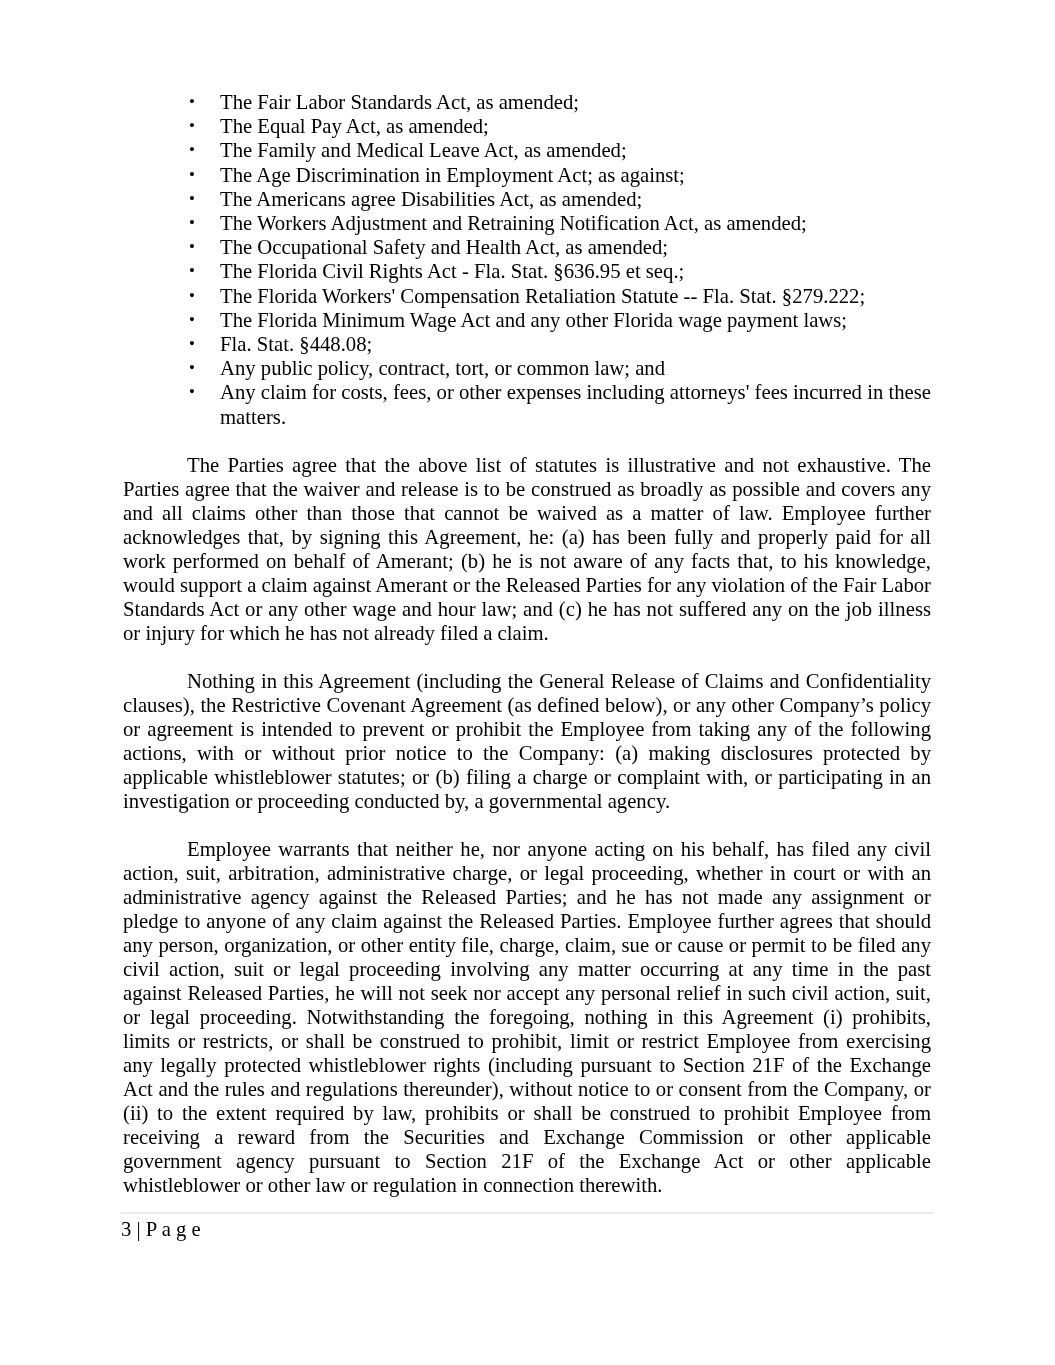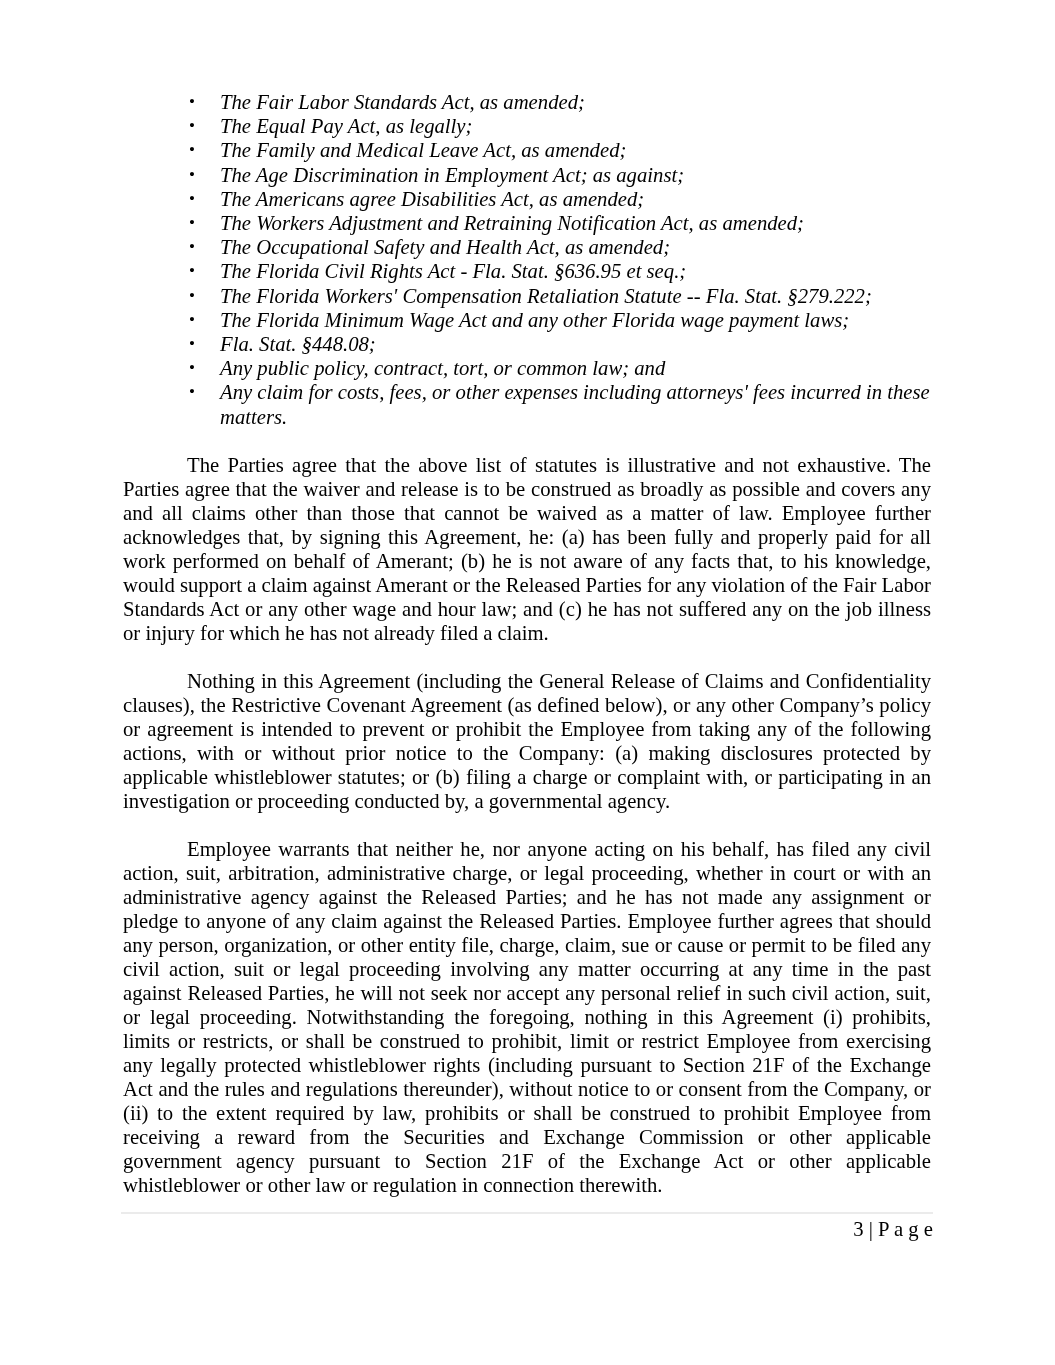--- a/index.html
+++ b/index.html
@@ -34,60 +34,58 @@
     align-items: flex-start;
   }
   .bullet {
     flex: 0 0 31px;
     width: 31px;
     font-size: 17px;
     line-height: 24.2px;
   }
   .item-text {
     flex: 1 1 auto;
-    font-style: italic;
   }
   .para {
     margin: 24px 0 0 0;
     font-size: 20.7px;
     line-height: 24px;
     text-align: justify;
     text-indent: 64px;
   }
   .footer {
     position: absolute;
     left: 121px;
     right: 122px;
     top: 1212px;
   }
   .footer-rule {
     height: 0;
     border-top: 2px solid #ebebeb;
   }
   .footer-text {
-    text-align: right;
     font-size: 20.7px;
     line-height: 24.2px;
     padding-top: 3px;
   }
 </style>
 </head>
 <body>
 
 <div class="page">
   <div class="content">
 
     <ul class="bullet-list">
       <li>
         <span class="bullet">•</span>
         <span class="item-text">The Fair Labor Standards Act, as amended;</span>
       </li>
       <li>
         <span class="bullet">•</span>
-        <span class="item-text">The Equal Pay Act, as legally;</span>
+        <span class="item-text">The Equal Pay Act, as amended;</span>
       </li>
       <li>
         <span class="bullet">•</span>
         <span class="item-text">The Family and Medical Leave Act, as amended;</span>
       </li>
       <li>
         <span class="bullet">•</span>
         <span class="item-text">The Age Discrimination in Employment Act; as against;</span>
       </li>
       <li>

